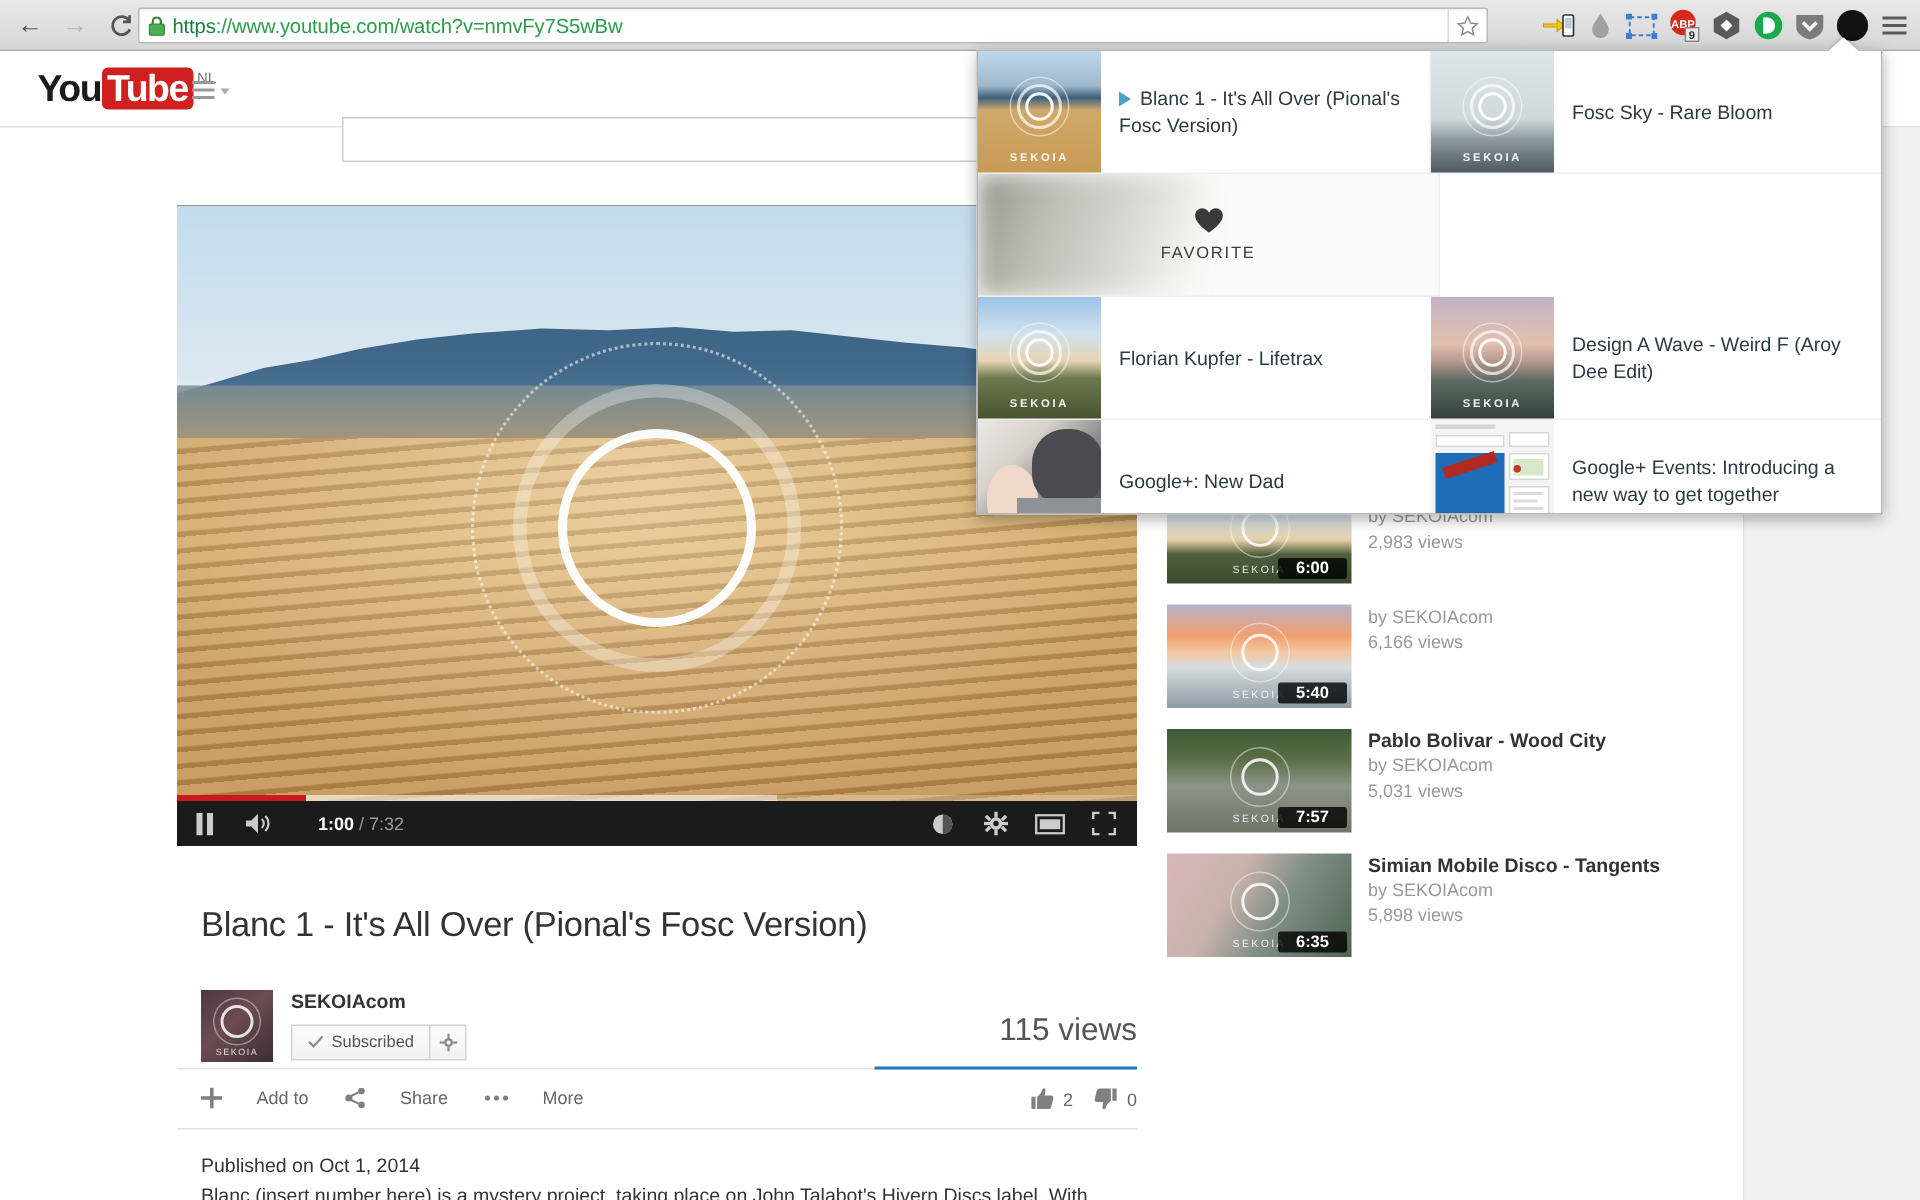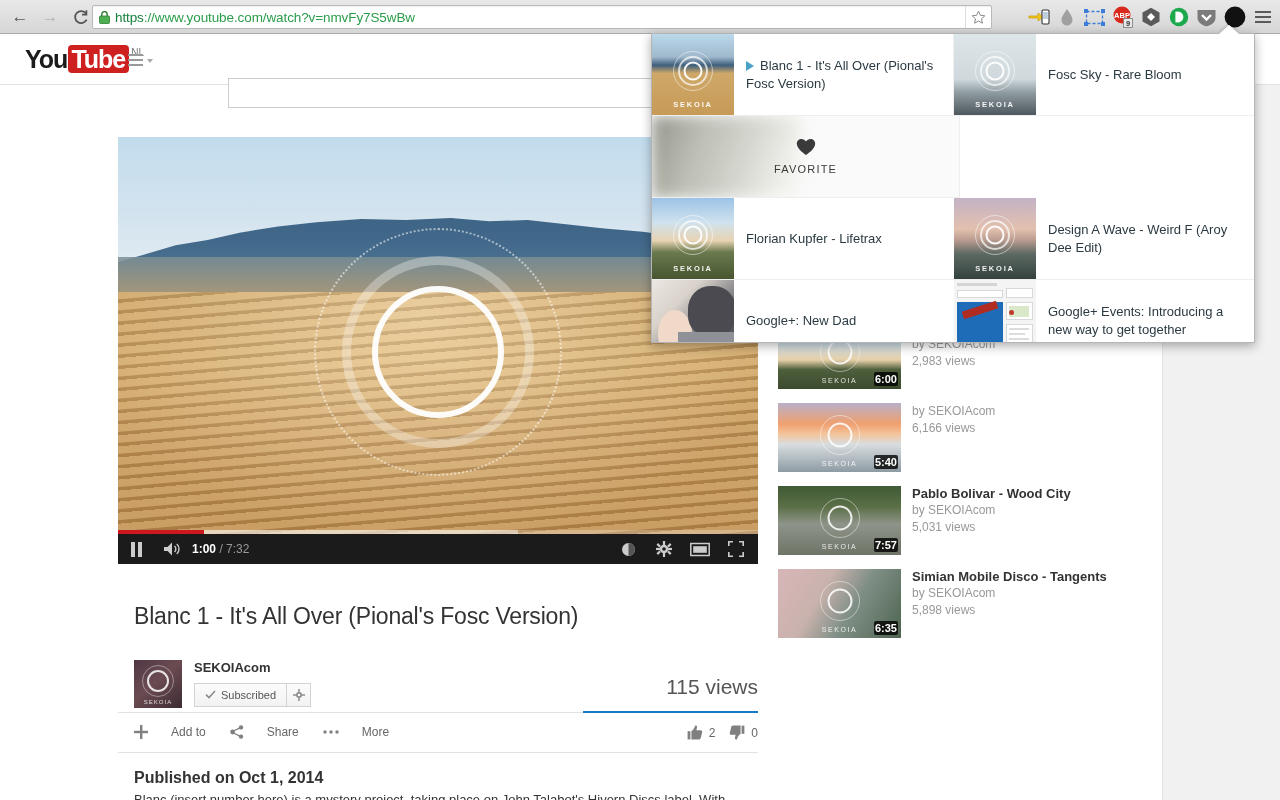--- a/index.html
+++ b/index.html
@@ -229,21 +229,21 @@
   #controls-right {
     position: absolute; right: 4px; top: 0; height: 30px;
     display: flex; align-items: center;
   }
   .ctl {
     width: 36px; height: 30px;
     display: flex; align-items: center; justify-content: center;
     cursor: pointer;
   }
   #time-display {
-    color: #ddd; font-size: 12px; margin-left: 2px; white-space: nowrap;
+    color: #ddd; font-size: 12px; margin-left: 22px; white-space: nowrap;
   }
   #time-display .cur { color: #fff; font-weight: bold; }
   #time-display .dur { color: #999; }
 
   
   #video-info {
     position: absolute; left: 118px; top: 530px; width: 640px;
   }
   #video-title {
     font-size: 23px; color: #333; font-weight: normal;
@@ -334,21 +334,21 @@
   }
   .rating-item {
     display: flex; align-items: center; gap: 6px;
     font-size: 12px; color: #666;
     cursor: pointer;
   }
   #description-block {
     padding: 16px 20px 0 16px;
   }
   #published-date {
-    font-size: 16px; color: #333; font-weight: bold; margin-bottom: 2px;
+    font-size: 13px; color: #333; font-weight: normal; margin-bottom: 2px;
   }
   #description-text {
     font-size: 13px; color: #333; line-height: 21px;
   }
 
   
   #sidebar {
     position: absolute; left: 778px; top: 120px; width: 380px;
   }
   .side-item {
@@ -381,21 +381,21 @@
   .side-thumb .st-label {
     position: absolute; left: 0; bottom: 5px; width: 100%;
     text-align: center;
     color: rgba(255,255,255,.85);
     font-size: 7px; letter-spacing: 1.6px;
   }
   .side-dur {
     position: absolute; right: 3px; bottom: 3px;
     background: rgba(0,0,0,.8);
     color: #fff; font-size: 11px; font-weight: bold;
-    padding: 1px 1px; border-radius: 2px;
+    padding: 1px 12px; border-radius: 2px;
   }
   .side-meta { padding-left: 11px; padding-top: 0; }
   .side-title {
     font-size: 13px; font-weight: bold; color: #333;
     line-height: 16px; max-width: 232px;
   }
   .side-by { font-size: 12px; color: #999; line-height: 17px; }
   .side-views { font-size: 12px; color: #999; line-height: 17px; }
 
   

